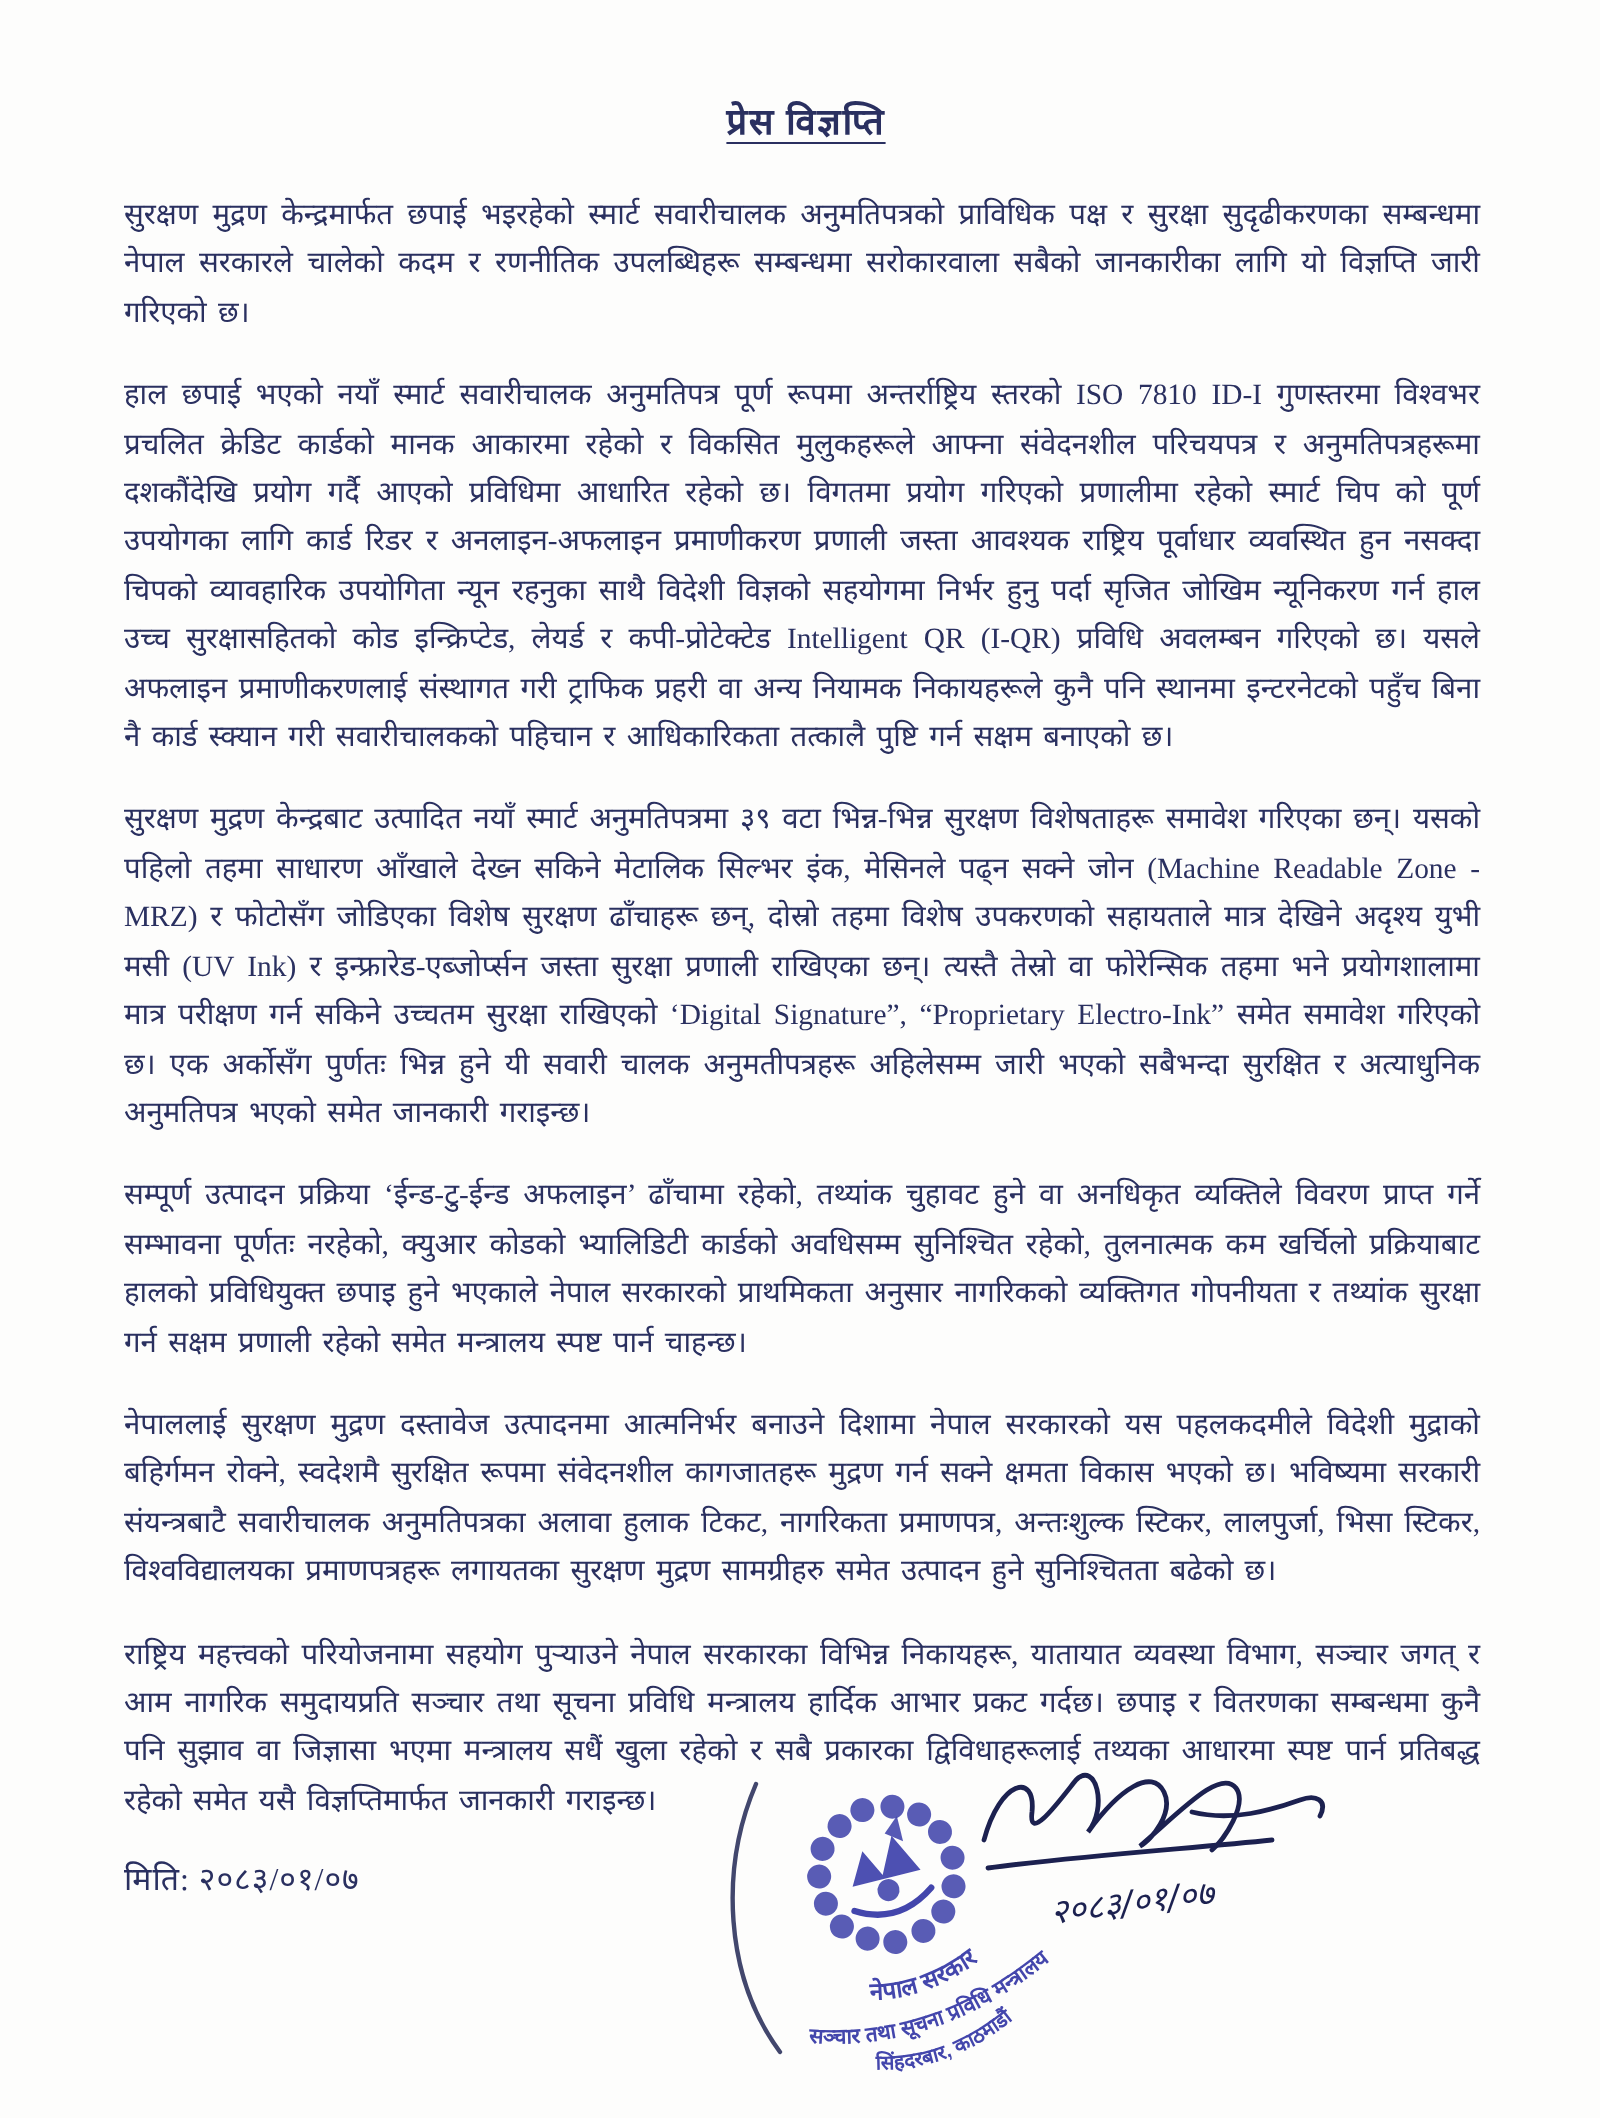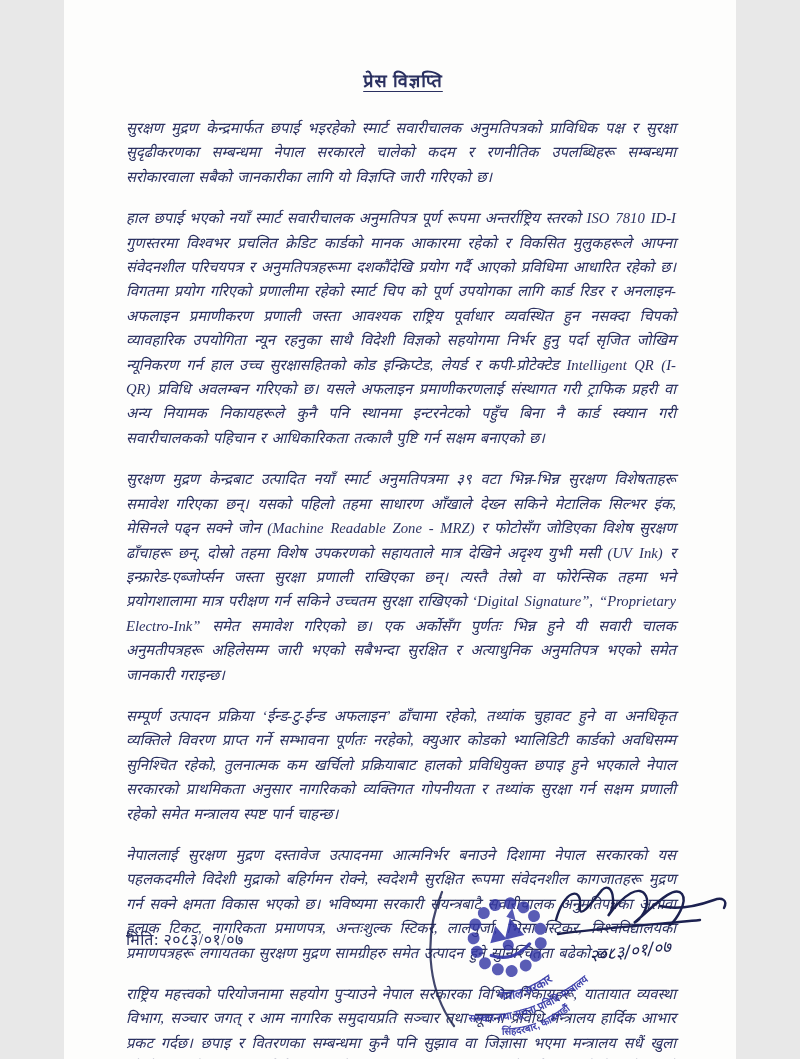--- a/index.html
+++ b/index.html
@@ -8,45 +8,44 @@
     --pen:#1c2150;
     --paper:#fdfdfc;
   }
   html,body{margin:0;padding:0;}
   body{
     background:#e8e8e8;
     font-family:"Liberation Serif","DejaVu Serif",serif;
   }
   .page{
     position:relative;
-    width:672px;
+    width:800px;
     height:1059px;
     margin:0 auto;
     background:var(--paper);
     color:var(--ink);
     overflow:hidden;
     box-sizing:border-box;
-    padding:68px 56px 0 62px;
+    padding:48px 56px 0 62px;
   }
   .doc-title{
     margin:0 0 24px 0;
     text-align:center;
     font-size:18px;
     font-weight:bold;
     letter-spacing:1px;
     text-decoration:underline;
     text-underline-offset:4px;
   }
   .doc-body p{
     margin:0 4px 17px 0;
     font-size:14.7px;
     line-height:1.66;
     text-align:justify;
     word-spacing:2px;
-    font-style:italic;
   }
   .date-line{
     position:absolute;
     left:62px;
     top:928px;
     font-size:16px;
     letter-spacing:0.5px;
   }
   .stamp-wrap{
     position:absolute;

